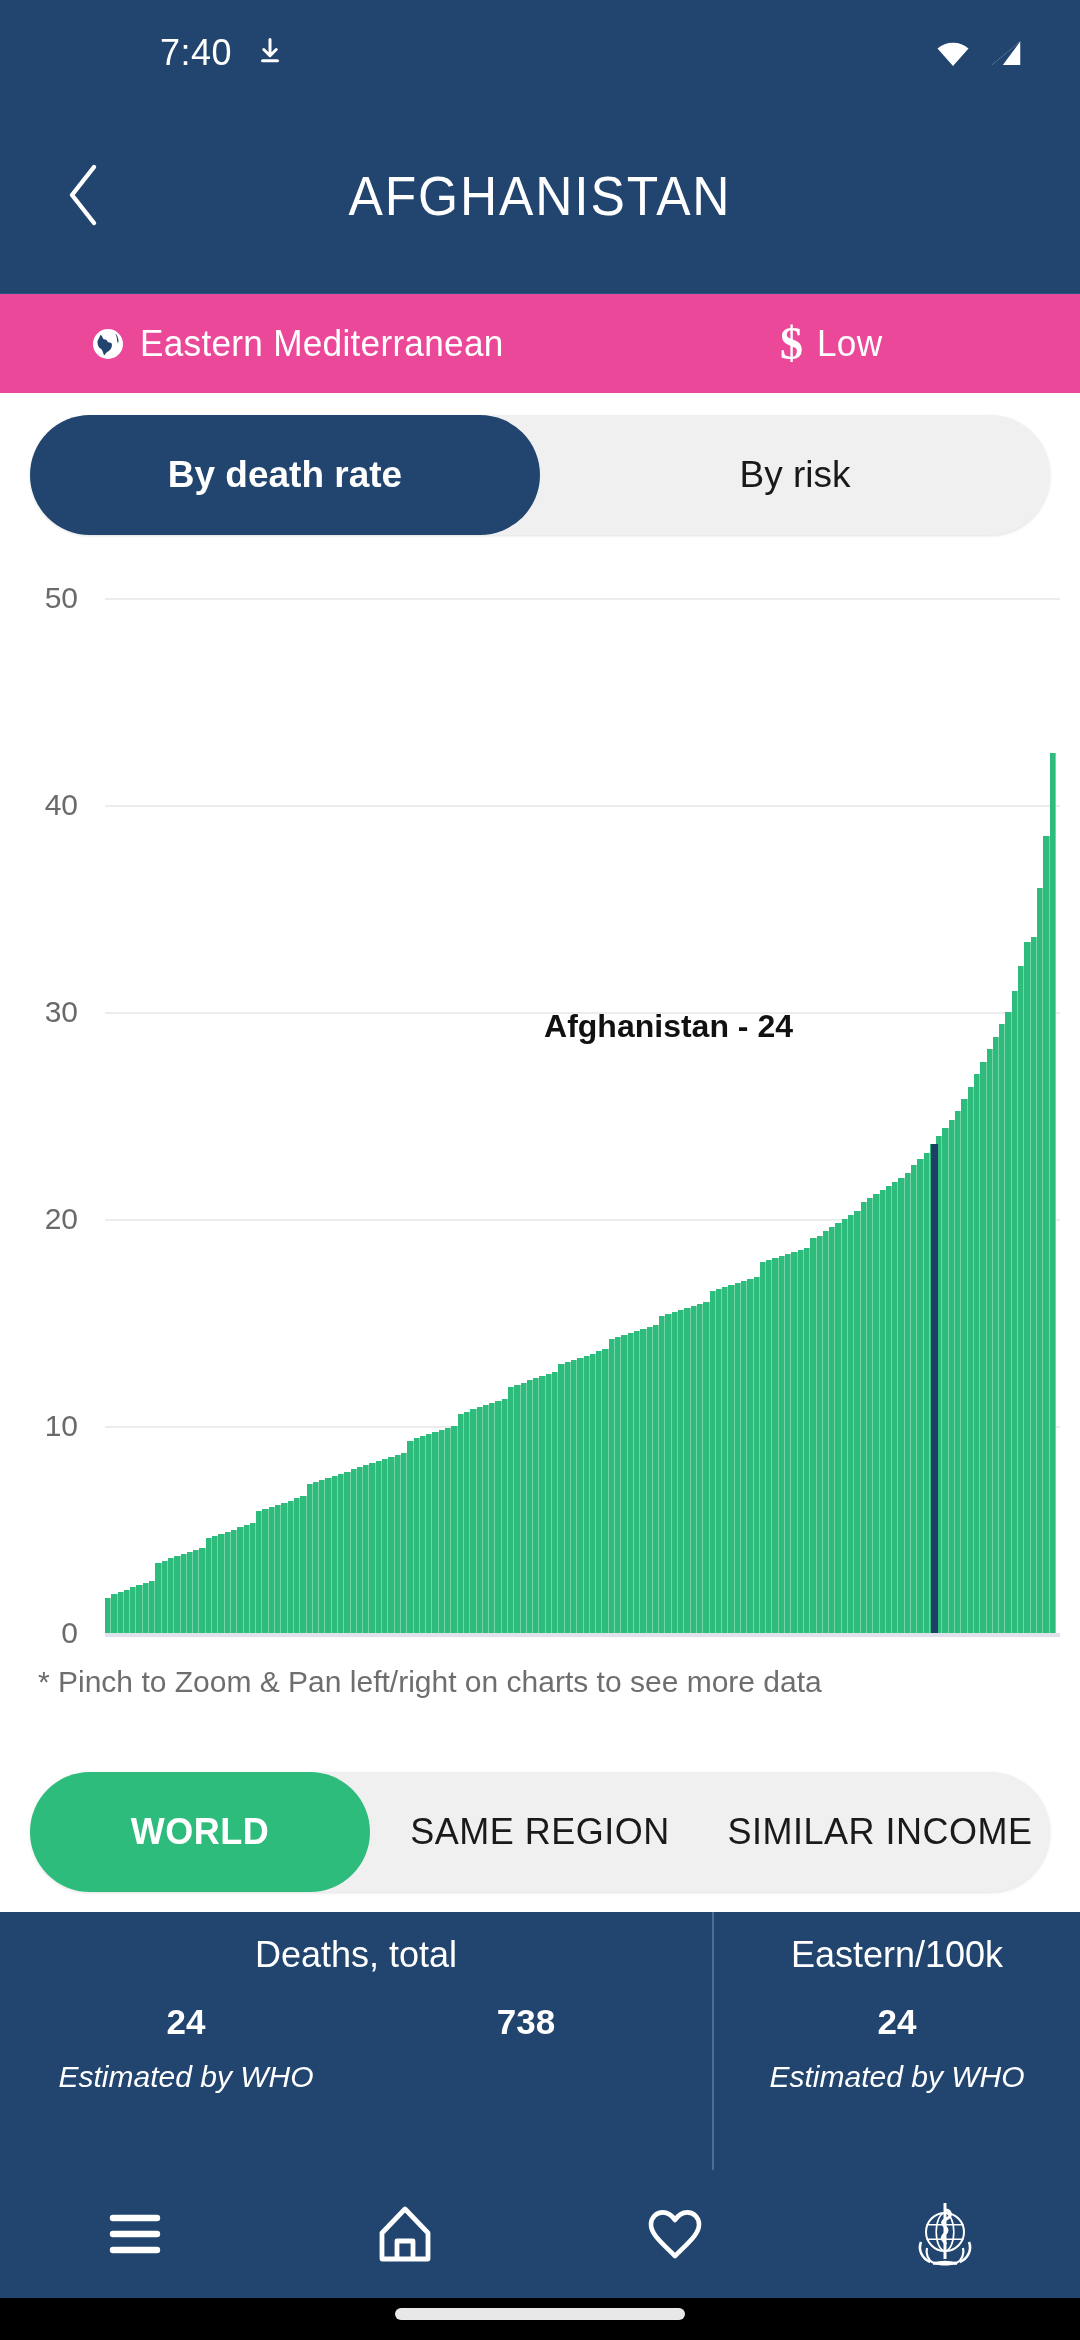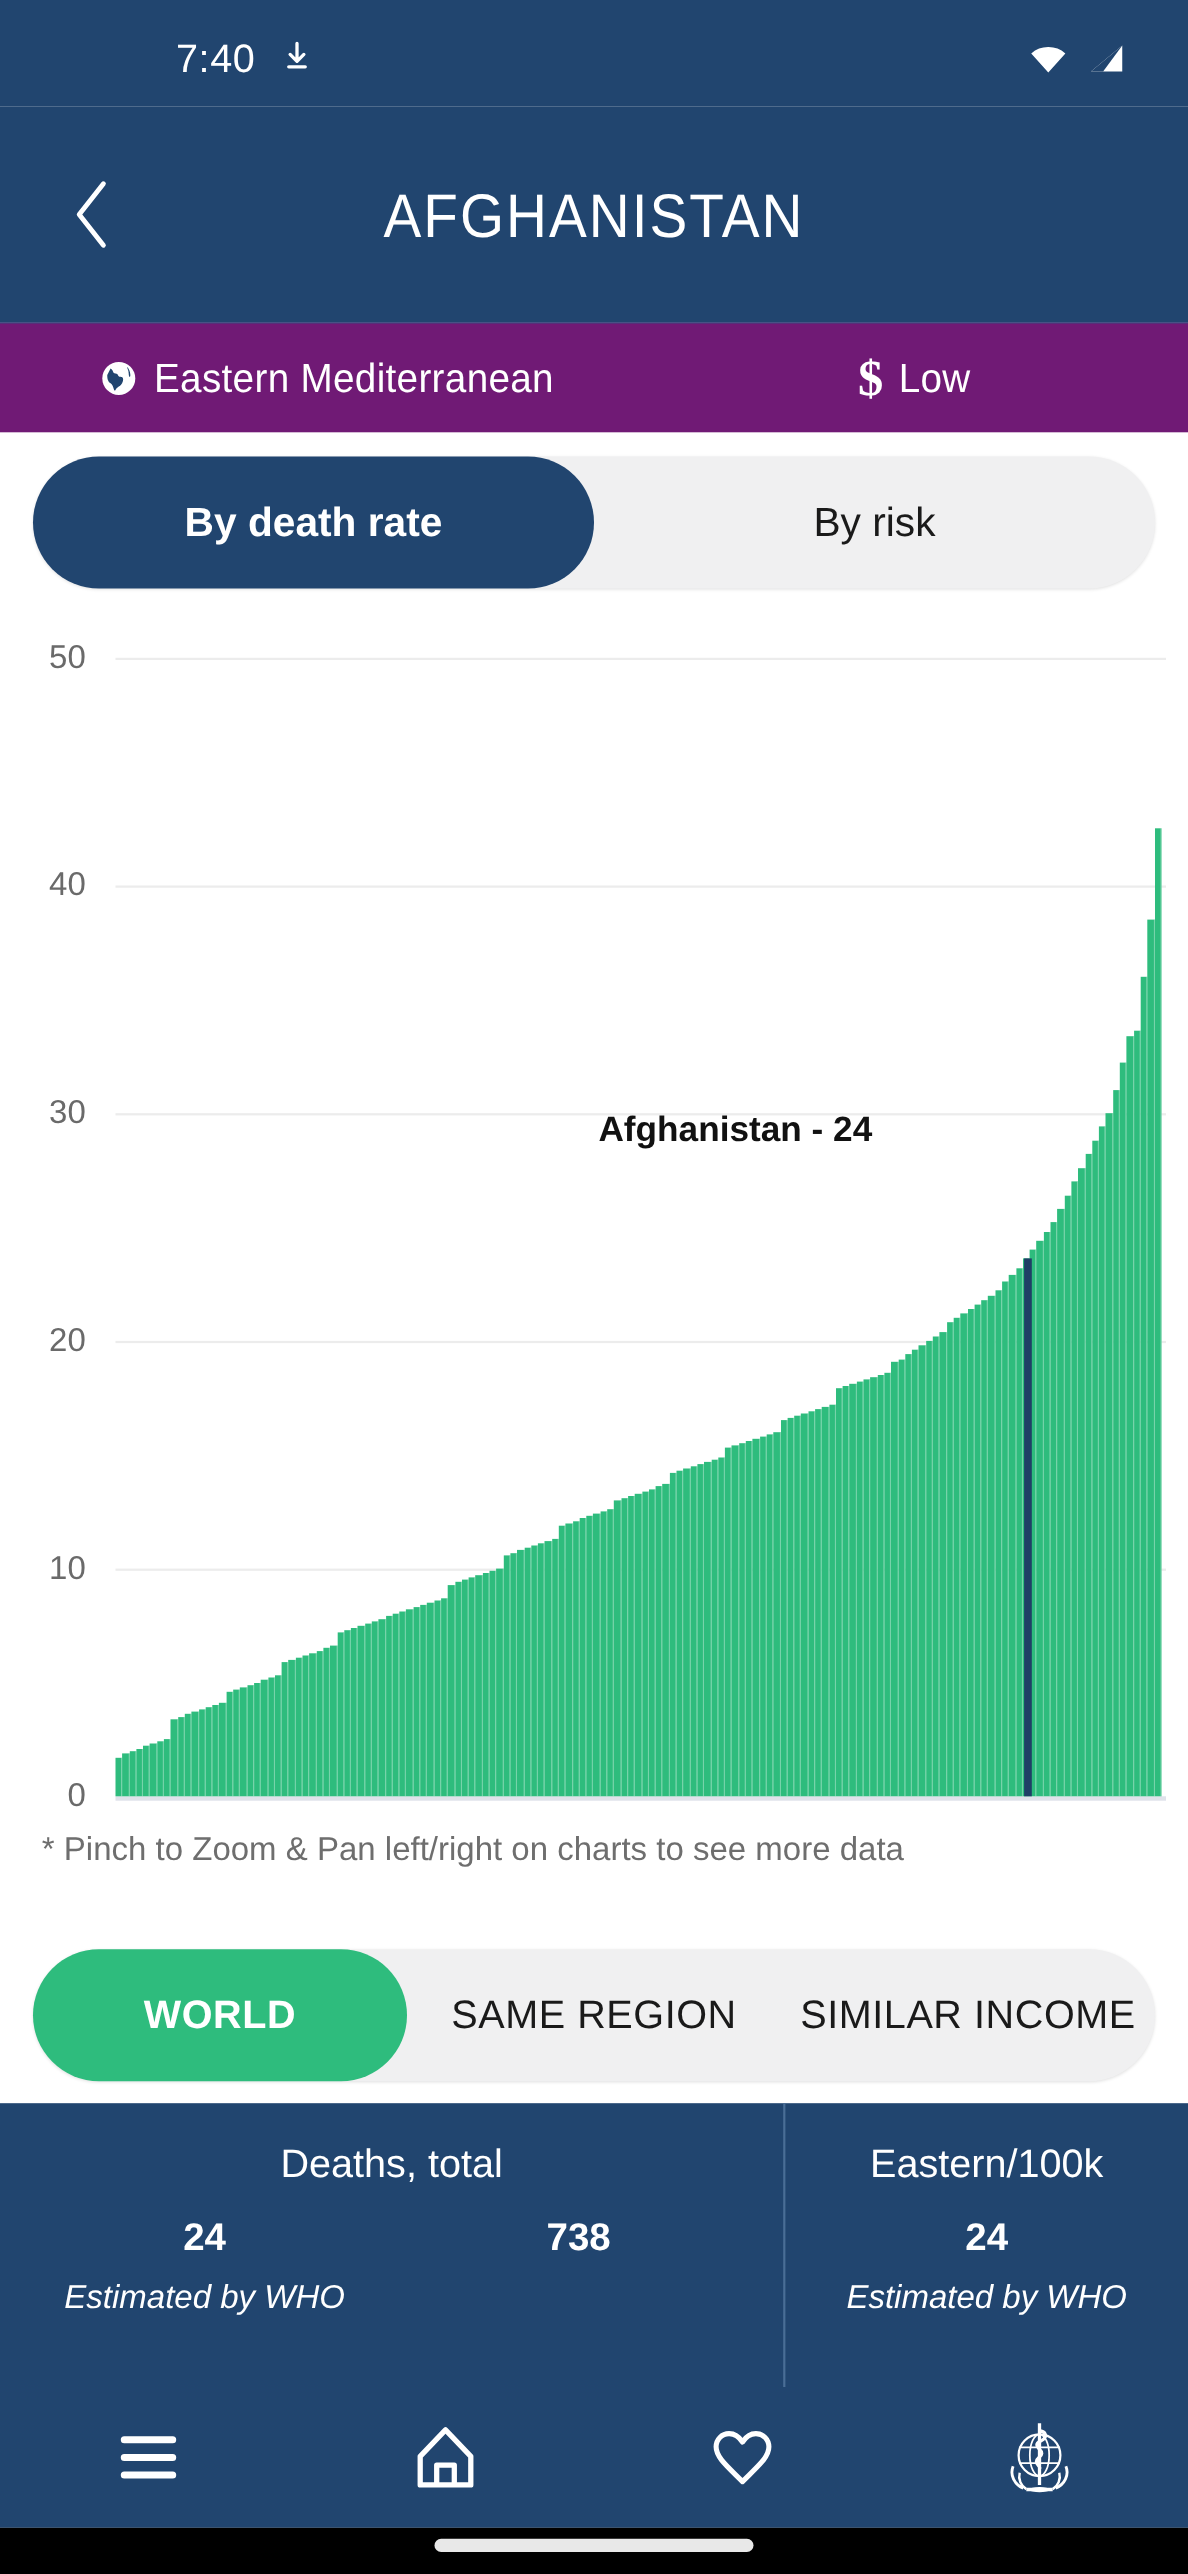--- a/index.html
+++ b/index.html
@@ -37,21 +37,21 @@
     position:absolute; left:0; top:0; width:1080px; height:196px;
     display:flex; align-items:center; justify-content:center;
     color:#fff; font-size:56px; font-weight:400; letter-spacing:2px;
     font-family:"Liberation Sans Narrow","Liberation Sans",sans-serif;
     transform:scaleX(0.92); transform-origin:center;
   }
 
   
   .metarow {
     position:absolute; top:293px; left:0; width:1080px; height:100px;
-    background:#701a75; display:flex; align-items:center;
+    background:#ec4899; display:flex; align-items:center;
     border-top:1px solid #2d5480;
   }
   .meta-cell { display:flex; align-items:center; color:#fff; }
   .meta-region { padding-left:90px; }
   .meta-income { position:absolute; left:780px; }
   .meta-text {
     font-size:37px; font-weight:300; letter-spacing:.3px; margin-left:14px;
     font-family:"Liberation Sans Narrow","Liberation Sans",sans-serif;
     transform:scaleX(0.95); transform-origin:left center; white-space:nowrap;
   }
@@ -103,21 +103,21 @@
   }
 
   #segScope { top:1772px; }
   .seg-item.upper { text-transform:none; font-size:36px; letter-spacing:.5px; }
 
   
   .stats {
     position:absolute; left:0; top:1912px; width:1080px; height:258px;
     background:#21456f; color:#fff; display:flex;
   }
-  .stat-group { display:flex; flex-direction:column; align-items:center; padding-top:34px; }
+  .stat-group { display:flex; flex-direction:column; align-items:center; padding-top:22px; }
   .stat-group.left { width:714px; border-right:2px solid #4a6e96; }
   .stat-group.right { width:366px; }
   .stat-head {
     font-size:36px; font-weight:300; margin-bottom:16px;
     font-family:"Liberation Sans Narrow","Liberation Sans",sans-serif;
   }
   .stat-cols { display:flex; width:100%; justify-content:center; }
   .stat-col { flex:0 0 auto; width:340px; text-align:center; }
   .stat-num {
     font-size:35px; font-weight:700; line-height:60px;

